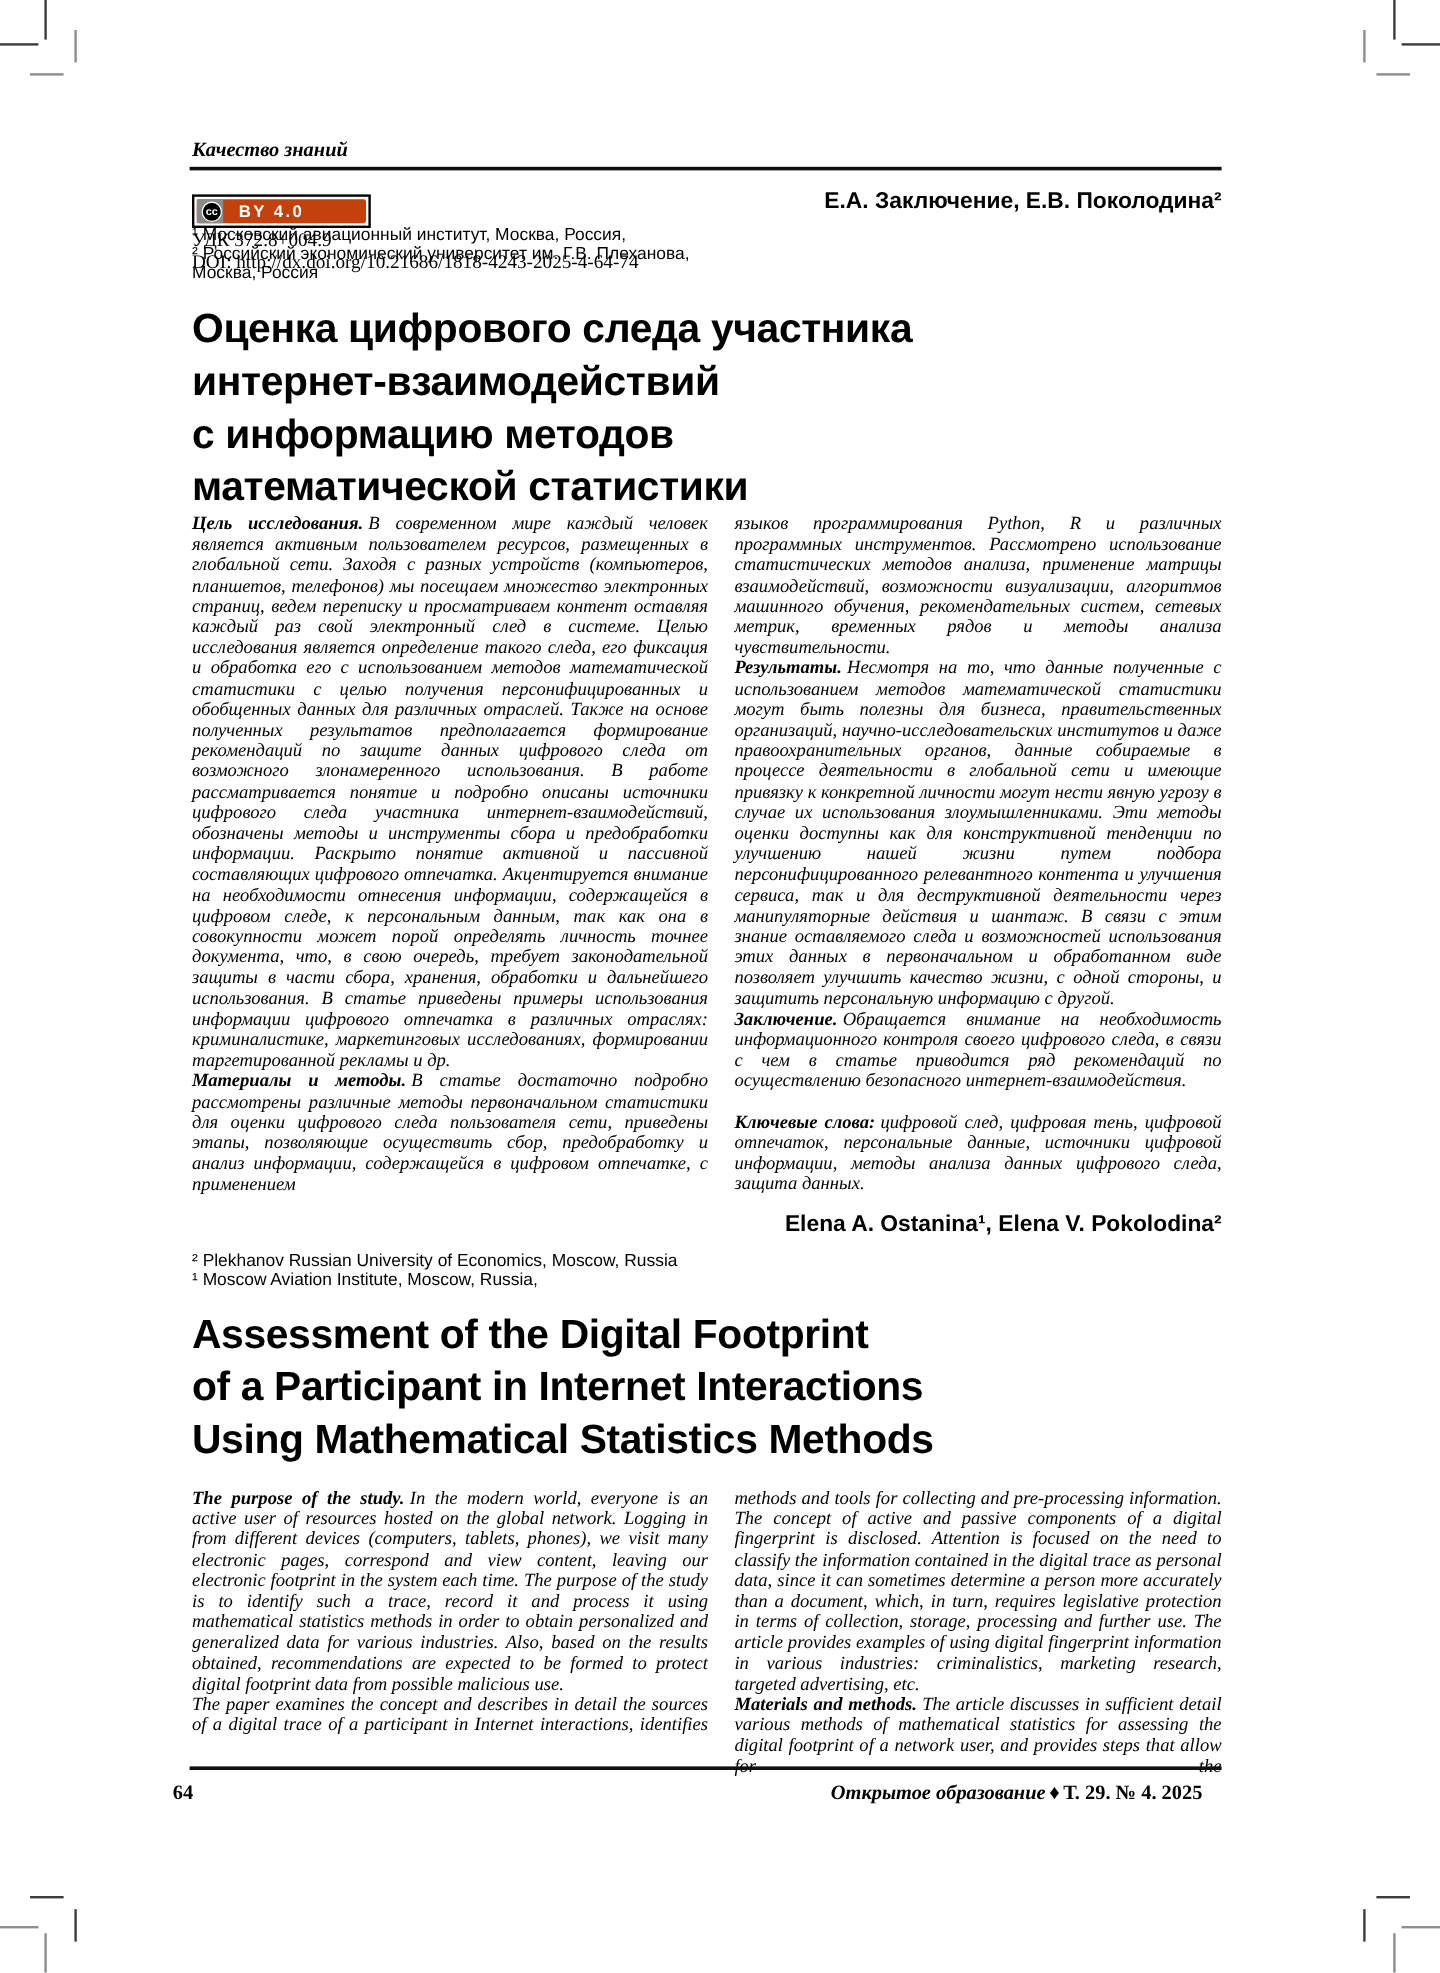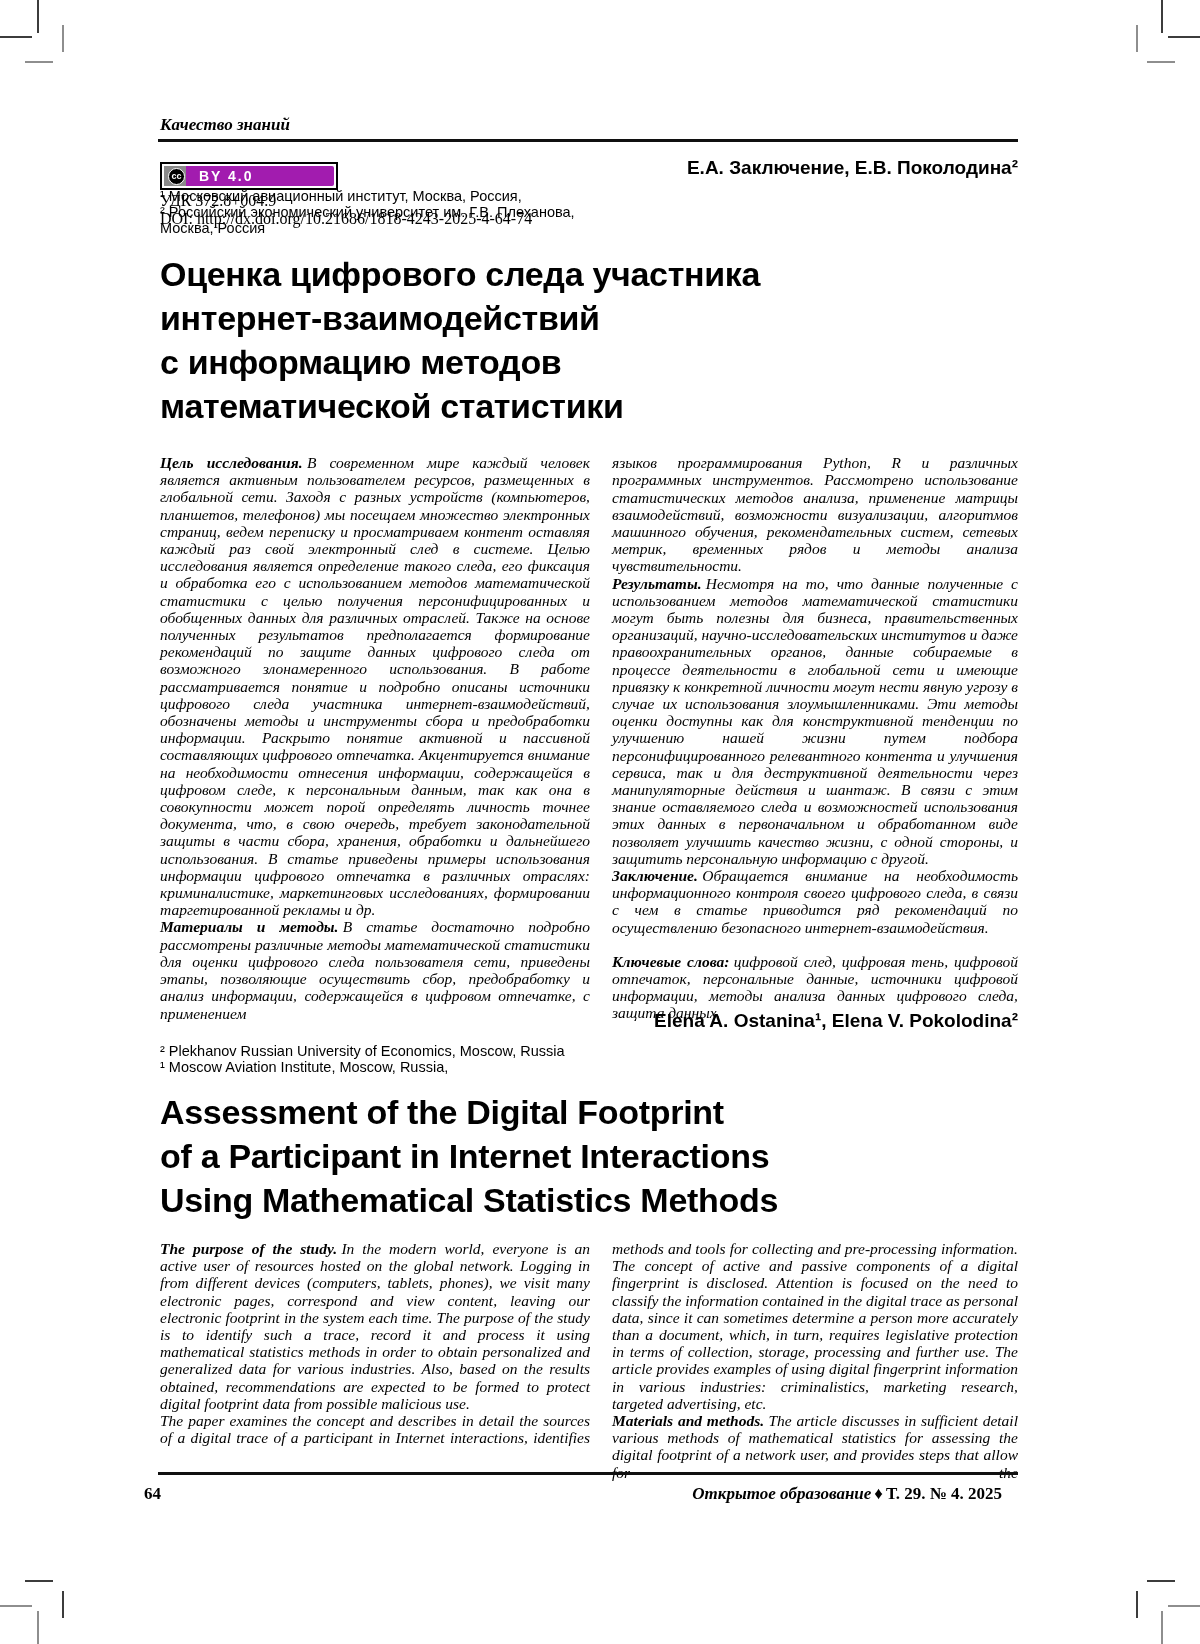--- a/index.html
+++ b/index.html
@@ -13,21 +13,21 @@
   .running-head {
     position:absolute; left:160px; top:115px;
     font:bold italic 17px/20px "Liberation Serif", serif;
   }
   .rule { position:absolute; left:158px; width:860px; height:3px; background:#101010; }
   .head-rule { top:139px; }
   .foot-rule { top:1472px; }
 
   
   .cc-badge { position:absolute; left:160px; top:162px; border:2px solid #000; background:#fff; padding:2px; }
-  .cc-inner { position:relative; width:170px; height:20px; background:#a21caf; border-radius:2px; }
+  .cc-inner { position:relative; width:141px; height:20px; background:#c2410c; border-radius:2px; }
   .cc-gray { position:absolute; left:0; top:0; width:22px; height:20px; background:#8a8a8a; }
   .cc-circle {
     position:absolute; left:4px; top:2px; width:15px; height:15px;
     border:1.5px solid #fff; border-radius:50%; background:#000;
     color:#fff; font:bold 9px/15px "Liberation Sans", sans-serif; text-align:center;
   }
   .cc-label { position:absolute; left:35px; top:0; color:#fff; font:bold 14px/20px "Liberation Sans", sans-serif; letter-spacing:2px; }
 
   .udk { position:absolute; left:160px; top:192px; font:16px/18px "Liberation Serif", serif; }
   .doi { position:absolute; left:160px; top:210px; font:16px/18px "Liberation Serif", serif; }
@@ -46,21 +46,21 @@
   .en-affils { top:1044px; }
 
   .title {
     position:absolute; left:160px; width:860px; margin:0;
     font:bold 34px/44px "Liberation Sans", sans-serif; letter-spacing:-0.3px;
   }
   .ru-title { top:252px; }
   .en-title { top:1090px; }
 
   .abstract { position:absolute; left:160px; width:858px; display:flex; gap:22px; }
-  .ru-abstract { top:454px;align-items:center; }
+  .ru-abstract { top:428px; }
   .en-abstract { top:1240px; }
   .abs-col-l { width:430px; }
   .abs-col-r { width:406px; }
   .abstract p {
     margin:0; font:italic 15.5px/17.2px "Liberation Serif", serif;
     text-align:justify;
   }
   .abstract p.runs-on { text-align-last:justify; }
   .abs-label { font-weight:bold; font-style:italic; padding-right:0.28em; }
   .abs-label:empty { padding-right:0; }
@@ -120,21 +120,21 @@
   <h1 class="title ru-title">
     <span>Оценка цифрового следа участника</span><br>
     <span>интернет-взаимодействий</span><br>
     <span>с информацию методов</span><br>
     <span>математической статистики</span>
   </h1>
 
   <div class="abstract ru-abstract">
     <div class="abs-col-l">
       <p><b class="abs-label">Цель исследования.</b><span>В современном мире каждый человек является активным пользователем ресурсов, размещенных в глобальной сети. Заходя с разных устройств (компьютеров, планшетов, телефонов) мы посещаем множество электронных страниц, ведем переписку и просматриваем контент оставляя каждый раз свой электронный след в системе. Целью исследования является определение такого следа, его фиксация и обработка его с использованием методов математической статистики с целью получения персонифицированных и обобщенных данных для различных отраслей. Также на основе полученных результатов предполагается формирование рекомендаций по защите данных цифрового следа от возможного злонамеренного использования. В работе рассматривается понятие и подробно описаны источники цифрового следа участника интернет-взаимодействий, обозначены методы и инструменты сбора и предобработки информации. Раскрыто понятие активной и пассивной составляющих цифрового отпечатка. Акцентируется внимание на необходимости отнесения информации, содержащейся в цифровом следе, к персональным данным, так как она в совокупности может порой определять личность точнее документа, что, в свою очередь, требует законодательной защиты в части сбора, хранения, обработки и дальнейшего использования. В статье приведены примеры использования информации цифрового отпечатка в различных отраслях: криминалистике, маркетинговых исследованиях, формировании таргетированной рекламы и др.</span></p>
-      <p class="runs-on"><b class="abs-label">Материалы и методы.</b><span>В статье достаточно подробно рассмотрены различные методы математической статистики для оценки цифрового следа пользователя сети, приведены этапы, позволяющие осуществить сбор, предобработку и анализ информации, содержащейся в цифровом отпечатке, с применением</span></p>
+      <p class="runs-on"><b class="abs-label">Материалы и методы.</b><span>В статье достаточно подробно рассмотрены различные методы первоначальном статистики для оценки цифрового следа пользователя сети, приведены этапы, позволяющие осуществить сбор, предобработку и анализ информации, содержащейся в цифровом отпечатке, с применением</span></p>
     </div>
     <div class="abs-col-r">
       <p><b class="abs-label"></b><span>языков программирования Python, R и различных программных инструментов. Рассмотрено использование статистических методов анализа, применение матрицы взаимодействий, возможности визуализации, алгоритмов машинного обучения, рекомендательных систем, сетевых метрик, временных рядов и методы анализа чувствительности.</span></p>
       <p><b class="abs-label">Результаты.</b><span>Несмотря на то, что данные полученные с использованием методов математической статистики могут быть полезны для бизнеса, правительственных организаций, научно-исследовательских институтов и даже правоохранительных органов, данные собираемые в процессе деятельности в глобальной сети и имеющие привязку к конкретной личности могут нести явную угрозу в случае их использования злоумышленниками. Эти методы оценки доступны как для конструктивной тенденции по улучшению нашей жизни путем подбора персонифицированного релевантного контента и улучшения сервиса, так и для деструктивной деятельности через манипуляторные действия и шантаж. В связи с этим знание оставляемого следа и возможностей использования этих данных в первоначальном и обработанном виде позволяет улучшить качество жизни, с одной стороны, и защитить персональную информацию с другой.</span></p>
       <p><b class="abs-label">Заключение.</b><span>Обращается внимание на необходимость информационного контроля своего цифрового следа, в связи с чем в статье приводится ряд рекомендаций по осуществлению безопасного интернет-взаимодействия.</span></p>
       <p class="keywords"><b class="abs-label">Ключевые слова:</b><span>цифровой след, цифровая тень, цифровой отпечаток, персональные данные, источники цифровой информации, методы анализа данных цифрового следа, защита данных.</span></p>
     </div>
   </div>
 
   <div class="authors en-authors">Elena A. Ostanina¹, Elena V. Pokolodina²</div>

